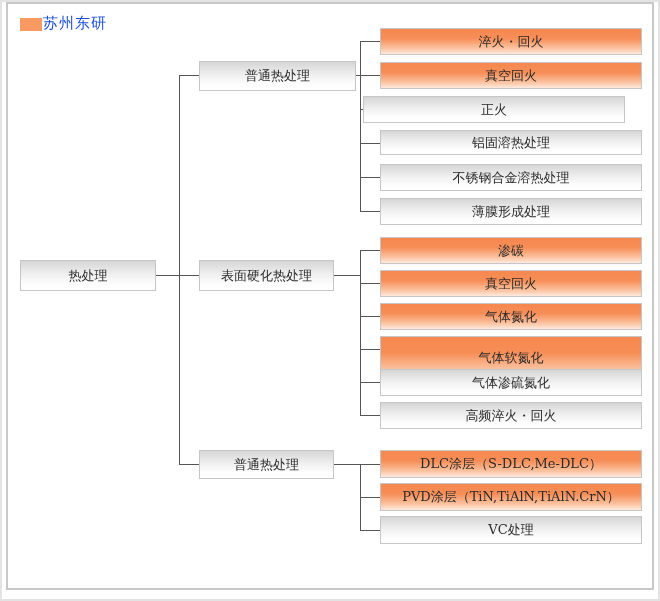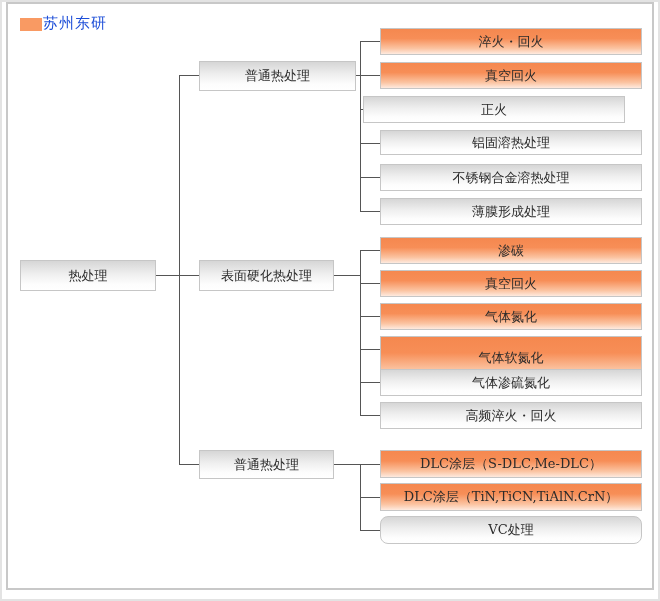--- a/index.html
+++ b/index.html
@@ -55,21 +55,21 @@
   
   .c1-0 { left: 380px; top: 237px; width: 262px; height: 27px; }
   .c1-1 { left: 380px; top: 270px; width: 262px; height: 27px; }
   .c1-2 { left: 380px; top: 303px; width: 262px; height: 27px; }
   .c1-3 { left: 380px; top: 336px; width: 262px; height: 44px; }
   .c1-4 { left: 380px; top: 369px; width: 262px; height: 27px; }
   .c1-5 { left: 380px; top: 402px; width: 262px; height: 27px; }
   
   .c2-0 { left: 380px; top: 450px; width: 262px; height: 28px; }
   .c2-1 { left: 380px; top: 483px; width: 262px; height: 28px; }
-  .c2-2 { left: 380px; top: 516px; width: 262px; height: 28px; border-radius: 8px; }
+  .c2-2 { left: 380px; top: 516px; width: 262px; height: 28px; }
 </style>
 </head>
 <body>
 
 <div class="outer-edge"></div>
 <div class="frame"></div>
 
 <div class="legend">
   <div class="swatch"></div>
   <div class="lg-label">苏州东研</div>
@@ -121,14 +121,14 @@
 <div class="node plain c0-5">薄膜形成处理</div>
 
 <div class="node hl c1-0">渗碳</div>
 <div class="node hl c1-1">真空回火</div>
 <div class="node hl c1-2">气体氮化</div>
 <div class="node hl c1-3">气体软氮化</div>
 <div class="node plain c1-4">气体渗硫氮化</div>
 <div class="node plain c1-5">高频淬火・回火</div>
 
 <div class="node hl c2-0">DLC涂层（S-DLC,Me-DLC）</div>
-<div class="node hl c2-1">DLC涂层（TiN,TiCN,TiAlN.CrN）</div>
+<div class="node hl c2-1">PVD涂层（TiN,TiAlN,TiAlN.CrN）</div>
 <div class="node plain c2-2">VC处理</div>
 
 </body></html>

